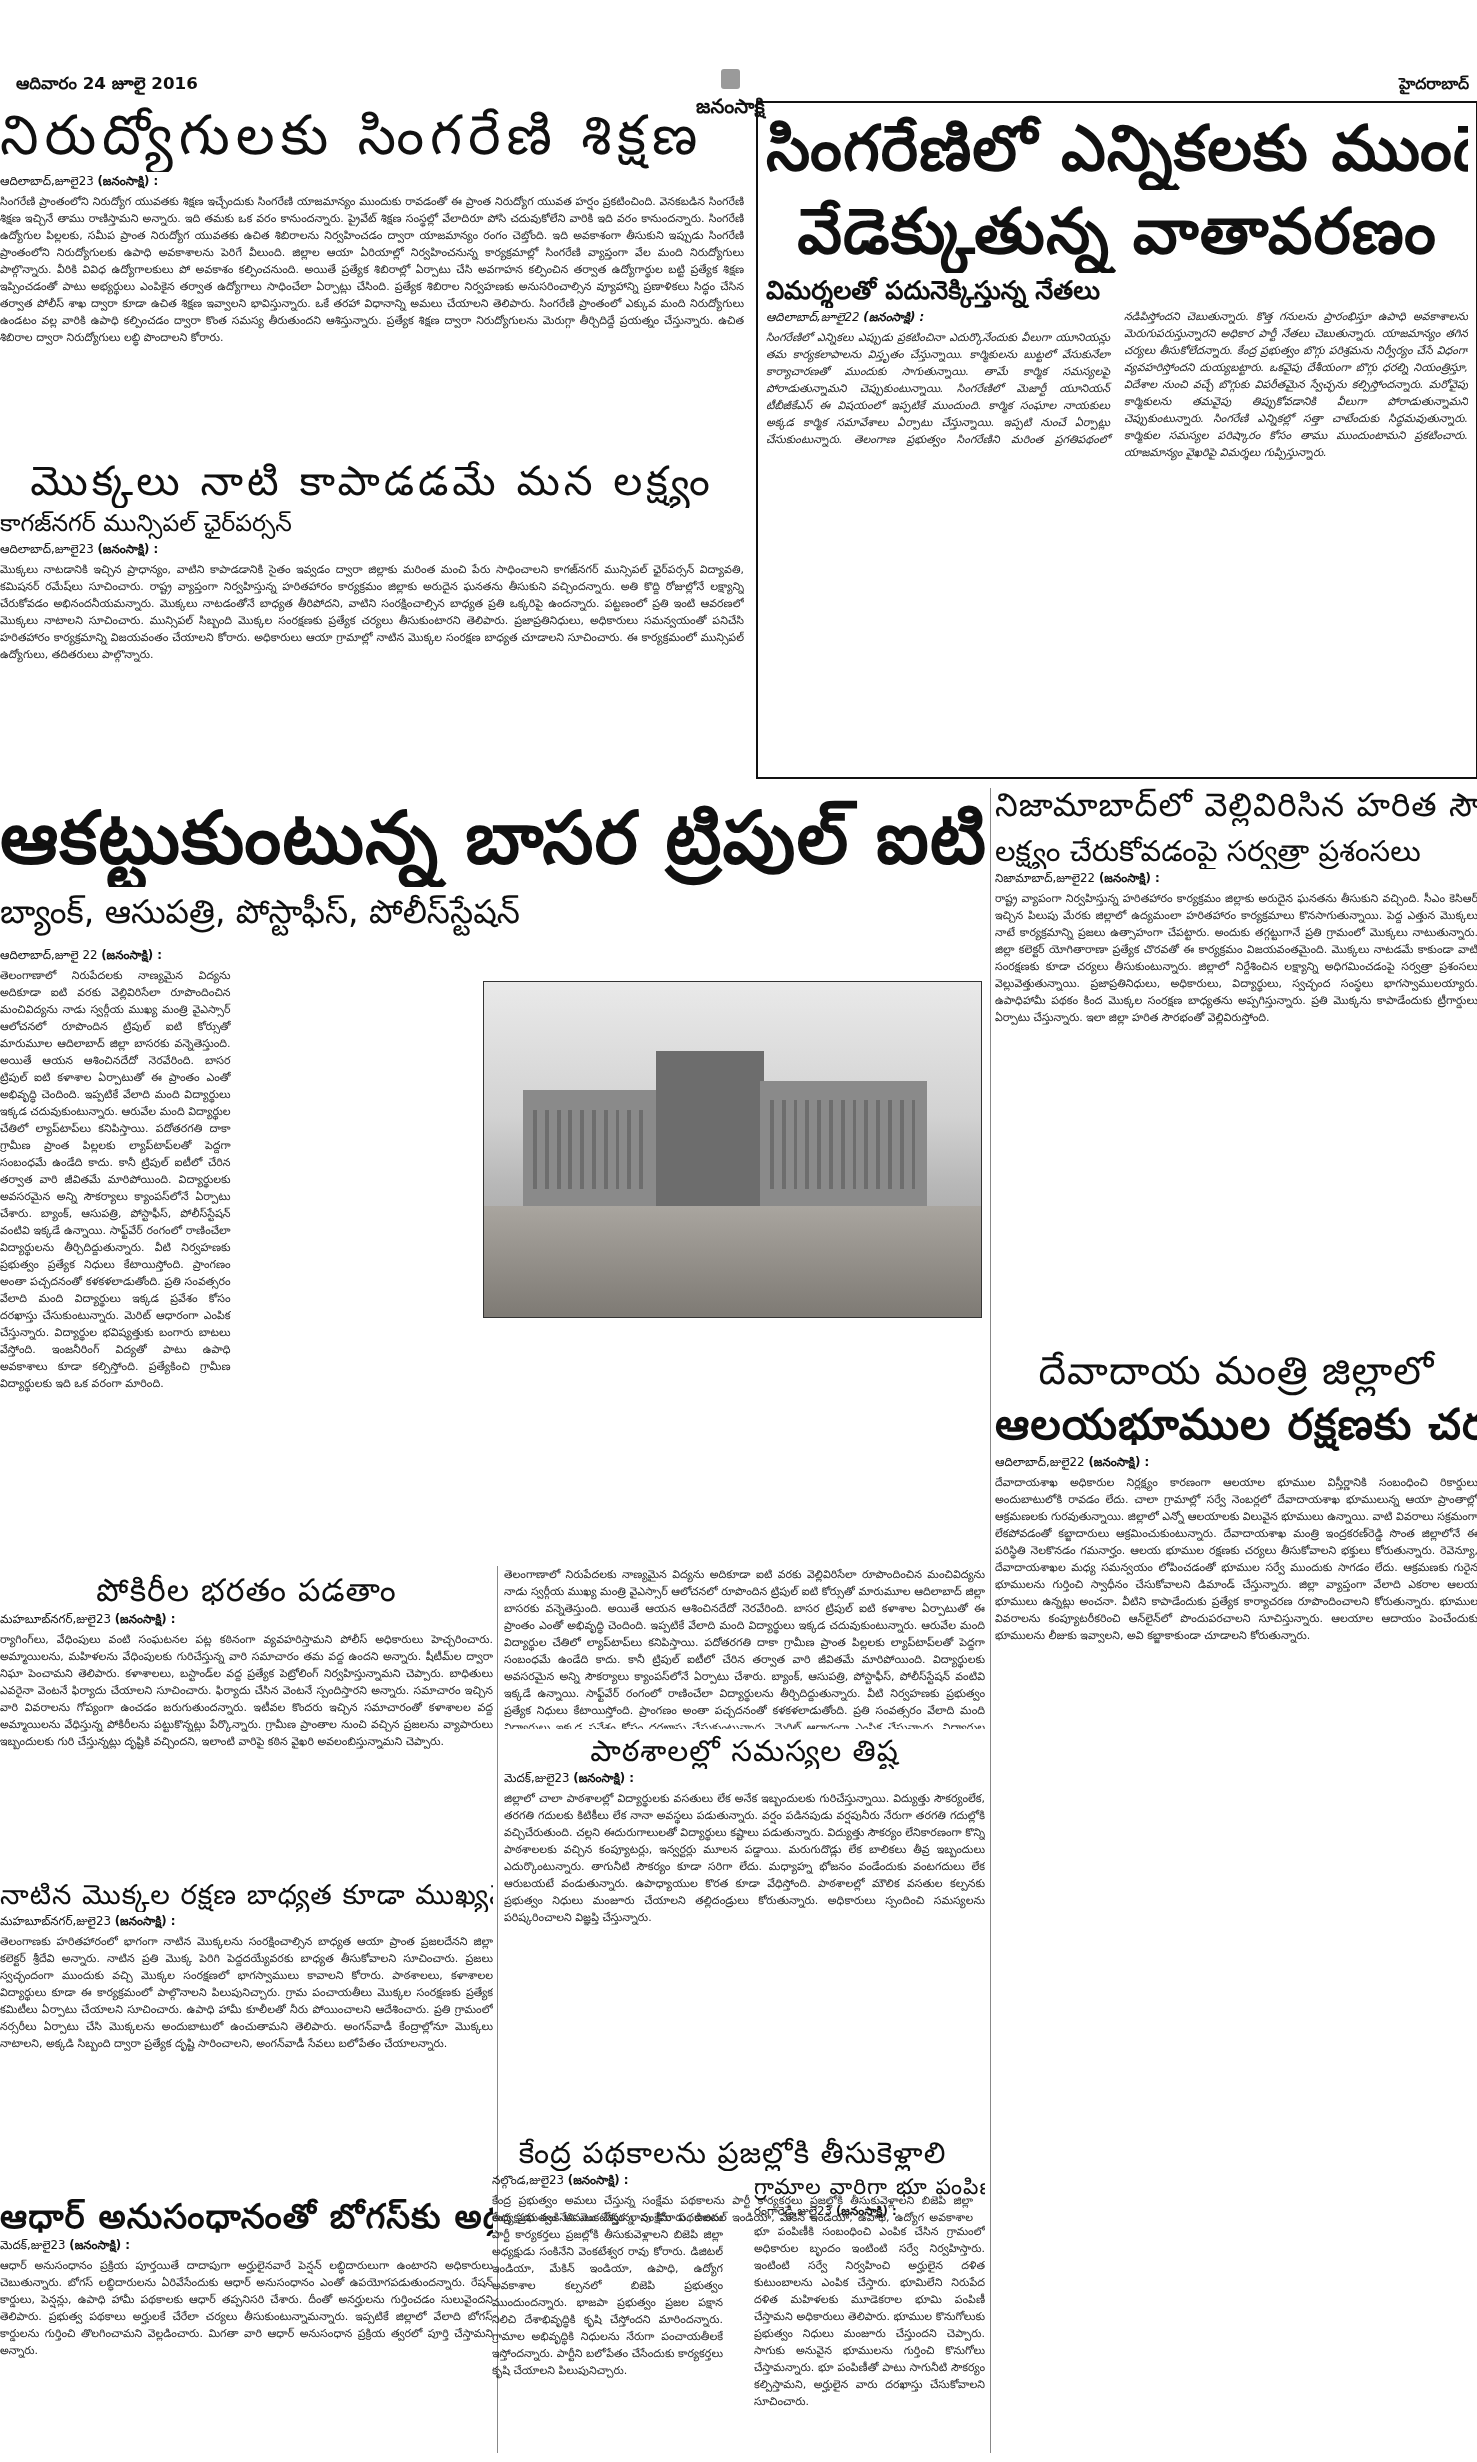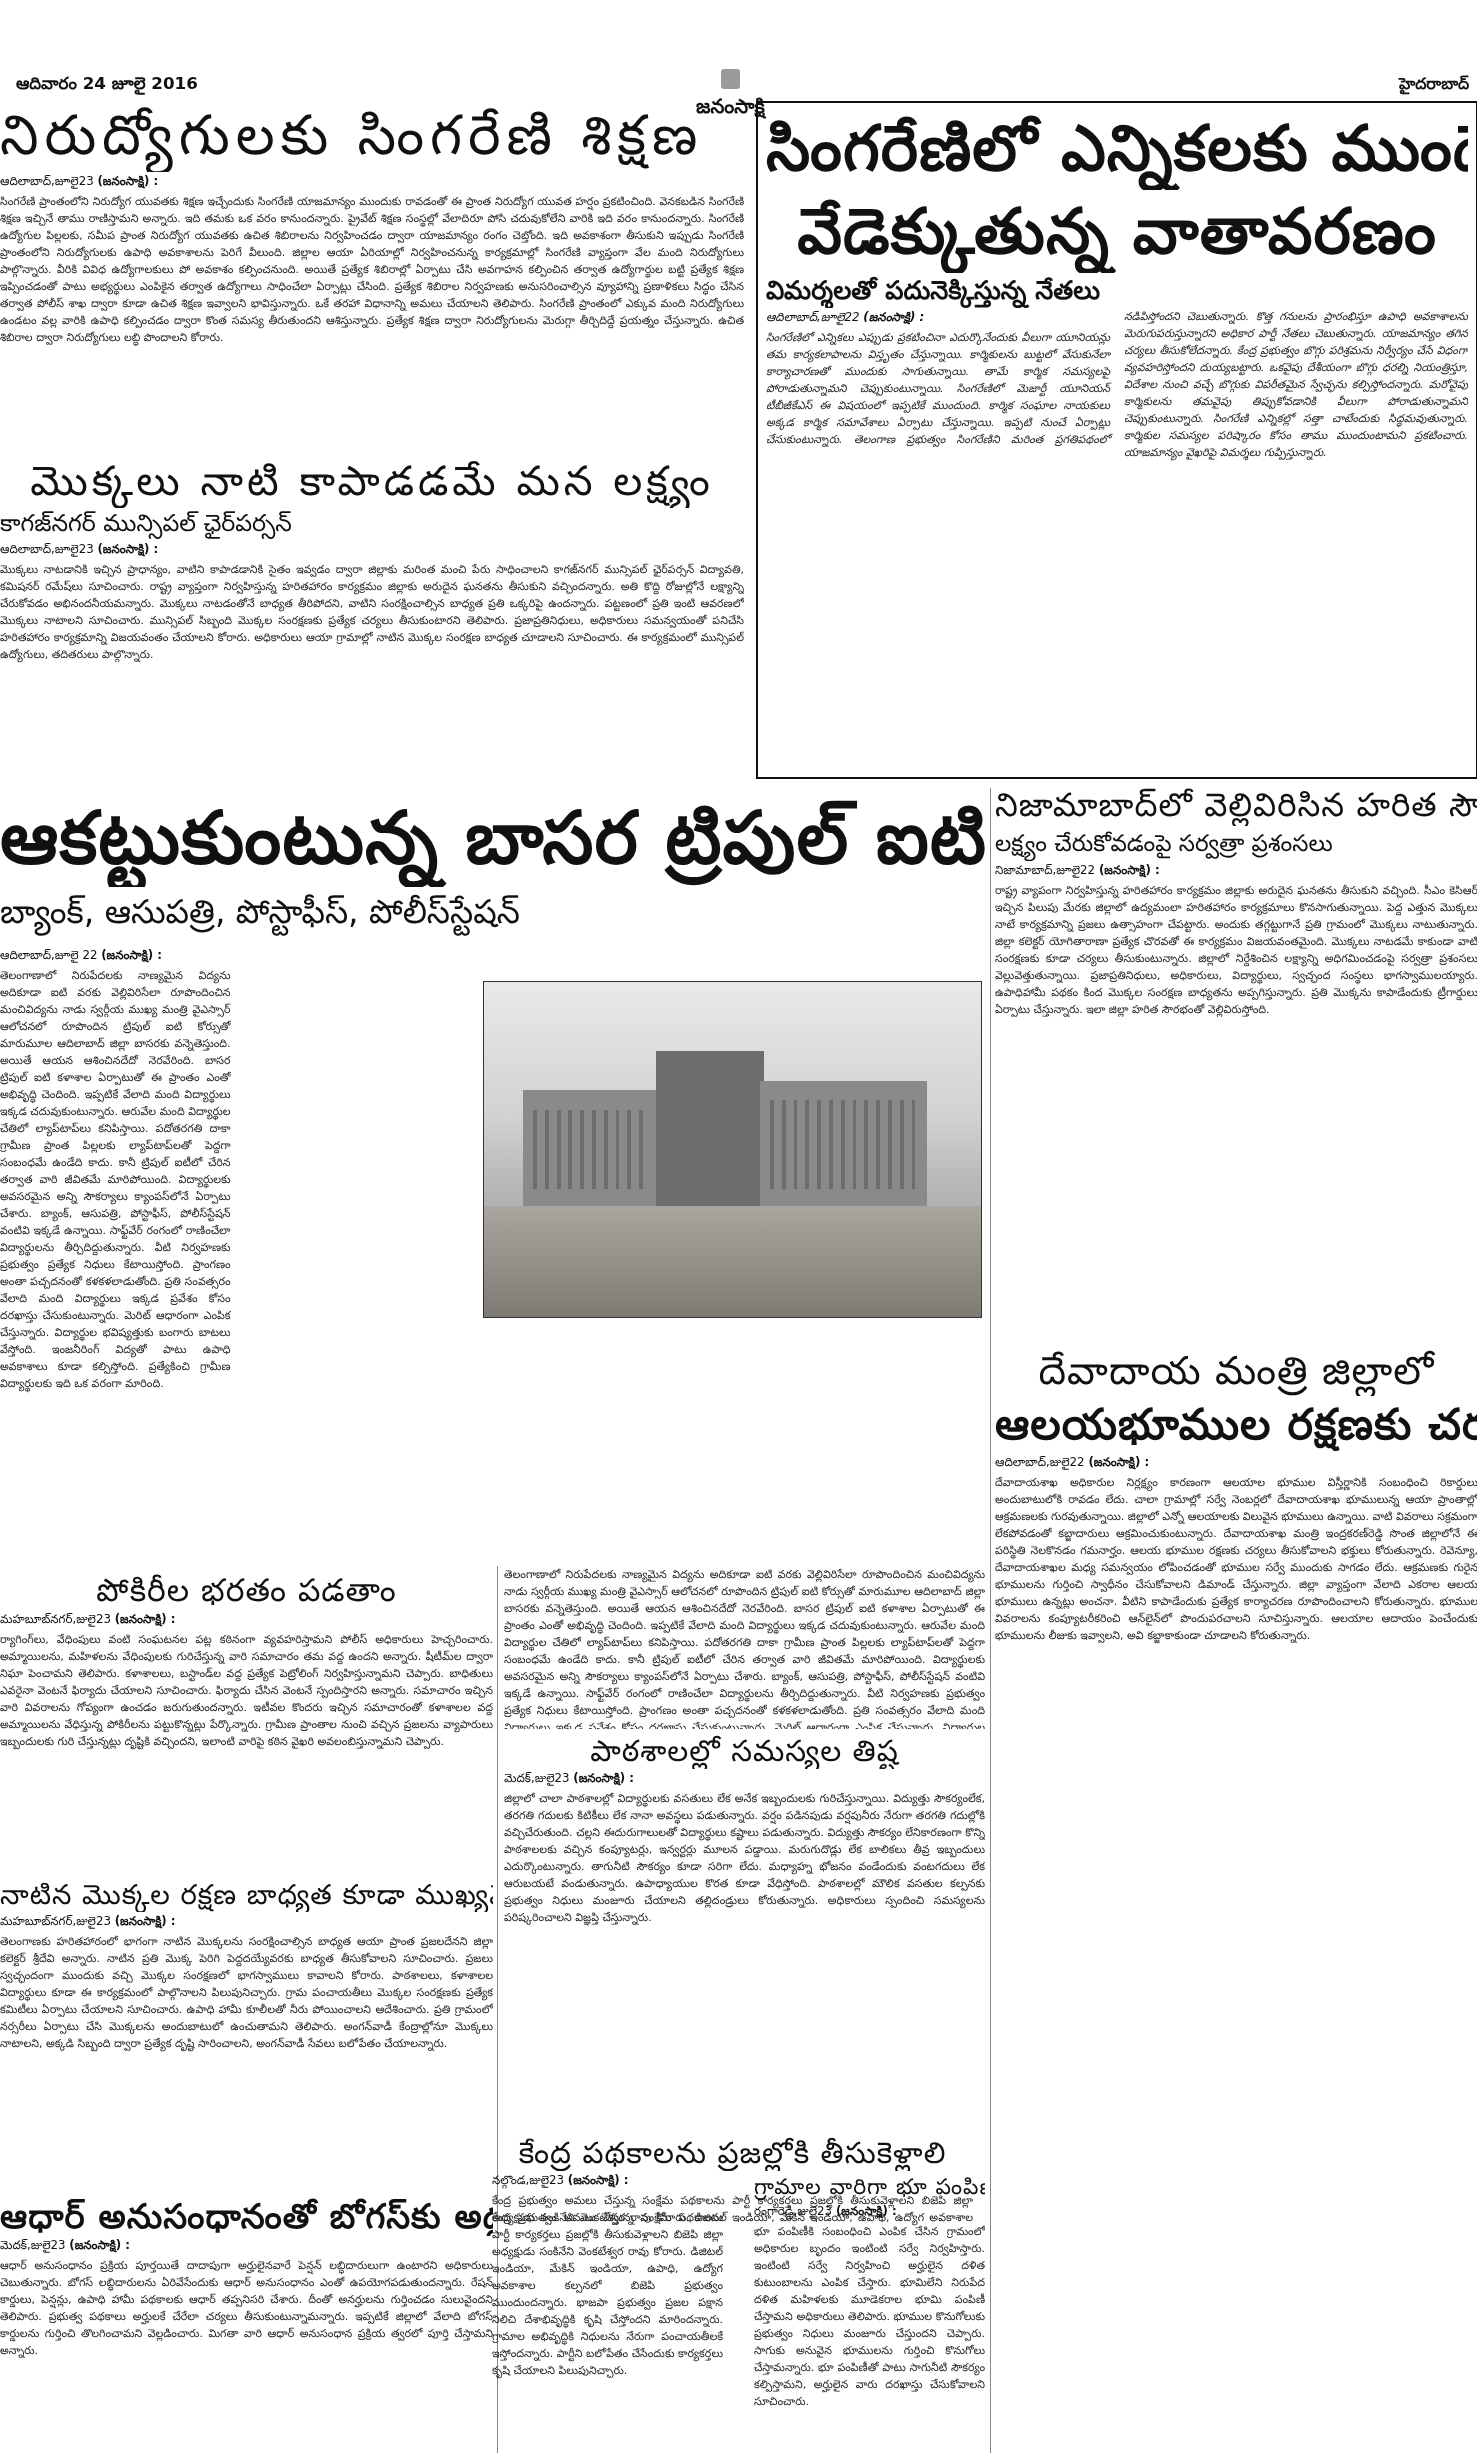--- a/index.html
+++ b/index.html
@@ -77,21 +77,21 @@
     <div class="bld2" style="left:172px;top:69px;width:108px;height:158px;"></div>
     <div class="bld" style="left:276px;top:99px;width:167px;height:128px;"></div>
     <div class="win" style="left:49px;top:128px;width:118px;height:79px;"></div>
     <div class="win" style="left:286px;top:118px;width:148px;height:89px;"></div>
     <div class="ground"></div>
   </div>
 </div>
 
 <div class="abs" style="left:995px;top:785px;width:483px;height:552px;">
   <div class="hl hl-outline" style="font-size:32.5px;line-height:41px;">నిజామాబాద్‌లో వెల్లివిరిసిన హరిత సౌరభం</div>
-  <div class="sub" style="font-size:23px;line-height:35px;">లక్ష్యం చేరుకోవడంపై సర్వత్రా ప్రశంసలు</div>
+  <div class="sub" style="font-size:29px;line-height:35px;margin-top:8px;">లక్ష్యం చేరుకోవడంపై సర్వత్రా ప్రశంసలు</div>
   <div class="dateline"><span>నిజామాబాద్,జూలై22</span> <b>(జనంసాక్షి) :</b></div>
   <div class="body" style="height:433px;overflow:hidden;">రాష్ట్ర వ్యాపంగా నిర్వహిస్తున్న హరితహారం కార్యక్రమం జిల్లాకు అరుదైన ఘనతను తీసుకుని వచ్చింది. సీఎం కెసిఆర్‌ ఇచ్చిన పిలుపు మేరకు జిల్లాలో ఉద్యమంలా హరితహారం కార్యక్రమాలు కొనసాగుతున్నాయి. పెద్ద ఎత్తున మొక్కలు నాటే కార్యక్రమాన్ని ప్రజలు ఉత్సాహంగా చేపట్టారు. అందుకు తగ్గట్టుగానే ప్రతి గ్రామంలో మొక్కలు నాటుతున్నారు. జిల్లా కలెక్టర్ యోగితారాణా ప్రత్యేక చొరవతో ఈ కార్యక్రమం విజయవంతమైంది. మొక్కలు నాటడమే కాకుండా వాటి సంరక్షణకు కూడా చర్యలు తీసుకుంటున్నారు. జిల్లాలో నిర్దేశించిన లక్ష్యాన్ని అధిగమించడంపై సర్వత్రా ప్రశంసలు వెల్లువెత్తుతున్నాయి. ప్రజాప్రతినిధులు, అధికారులు, విద్యార్థులు, స్వచ్ఛంద సంస్థలు భాగస్వాములయ్యారు. ఉపాధిహామీ పథకం కింద మొక్కల సంరక్షణ బాధ్యతను అప్పగిస్తున్నారు. ప్రతి మొక్కను కాపాడేందుకు ట్రీగార్డులు ఏర్పాటు చేస్తున్నారు. ఇలా జిల్లా హరిత సౌరభంతో వెల్లివిరుస్తోంది.</div>
 </div>
 
 <div class="abs" style="left:995px;top:1345px;width:483px;height:1118px;">
   <div class="hl hl-outline" style="font-size:39px;line-height:51px;">దేవాదాయ మంత్రి జిల్లాలో</div>
   <div class="hl" style="font-size:43px;line-height:57px;">ఆలయభూముల రక్షణకు చర్యలేవీ?</div>
   <div class="dateline"><span>ఆదిలాబాద్,జులై22</span> <b>(జనంసాక్షి) :</b></div>
   <div class="body" style="height:965px;overflow:hidden;">దేవాదాయశాఖ అధికారుల నిర్లక్ష్యం కారణంగా ఆలయాల భూముల విస్తీర్ణానికి సంబంధించి రికార్డులు అందుబాటులోకి రావడం లేదు. చాలా గ్రామాల్లో సర్వే నెంబర్లలో దేవాదాయశాఖ భూములున్న ఆయా ప్రాంతాల్లో ఆక్రమణలకు గురవుతున్నాయి. జిల్లాలో ఎన్నో ఆలయాలకు విలువైన భూములు ఉన్నాయి. వాటి వివరాలు సక్రమంగా లేకపోవడంతో కబ్జాదారులు ఆక్రమించుకుంటున్నారు. దేవాదాయశాఖ మంత్రి ఇంద్రకరణ్‌రెడ్డి సొంత జిల్లాలోనే ఈ పరిస్థితి నెలకొనడం గమనార్హం. ఆలయ భూముల రక్షణకు చర్యలు తీసుకోవాలని భక్తులు కోరుతున్నారు. రెవెన్యూ, దేవాదాయశాఖల మధ్య సమన్వయం లోపించడంతో భూముల సర్వే ముందుకు సాగడం లేదు. ఆక్రమణకు గురైన భూములను గుర్తించి స్వాధీనం చేసుకోవాలని డిమాండ్ చేస్తున్నారు. జిల్లా వ్యాప్తంగా వేలాది ఎకరాల ఆలయ భూములు ఉన్నట్లు అంచనా. వీటిని కాపాడేందుకు ప్రత్యేక కార్యాచరణ రూపొందించాలని కోరుతున్నారు. భూముల వివరాలను కంప్యూటరీకరించి ఆన్‌లైన్‌లో పొందుపరచాలని సూచిస్తున్నారు. ఆలయాల ఆదాయం పెంచేందుకు భూములను లీజుకు ఇవ్వాలని, అవి కబ్జాకాకుండా చూడాలని కోరుతున్నారు.</div>
 </div>

